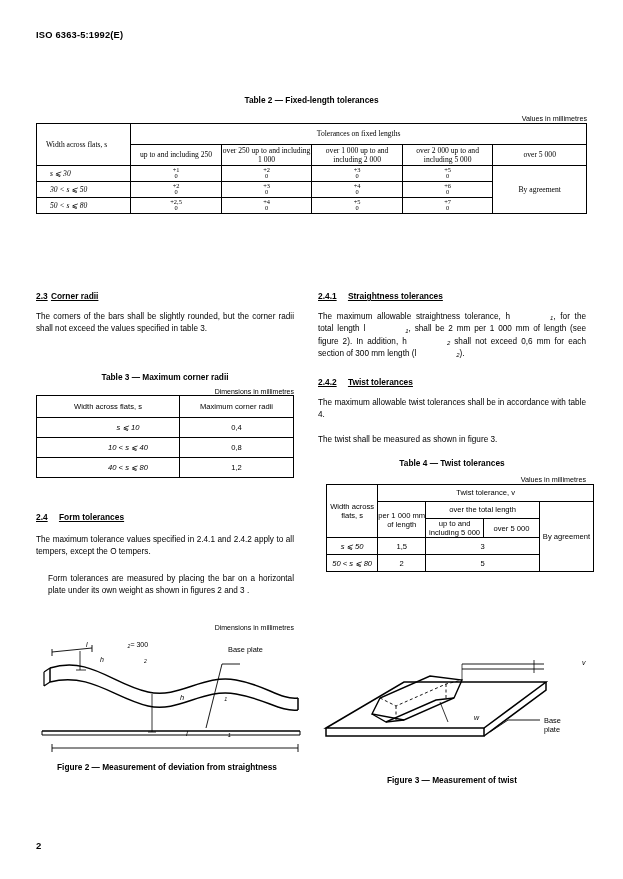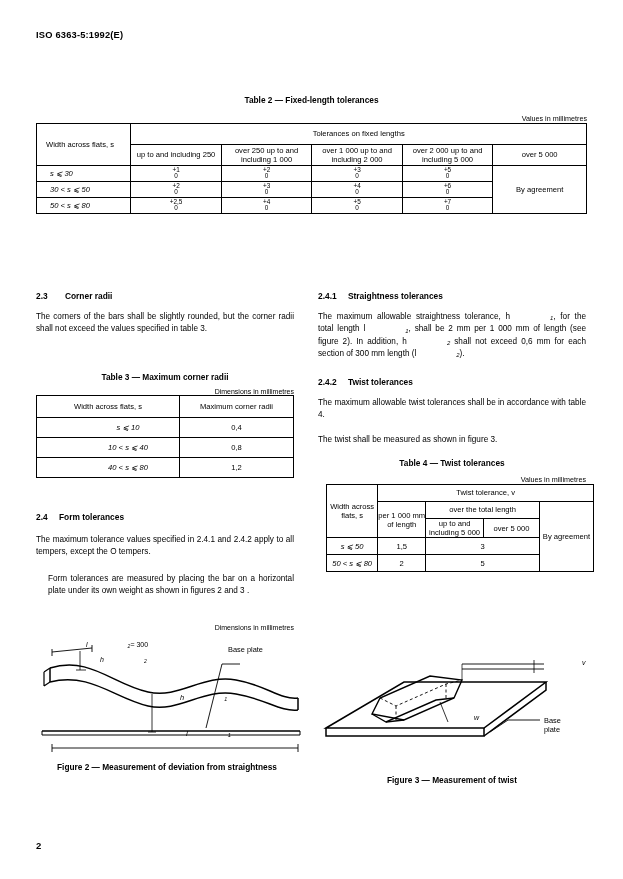--- a/index.html
+++ b/index.html
@@ -54,34 +54,35 @@
     text-align: center;
   }
   .units {
     font-size: 7.2px;
     text-align: right;
   }
 
   
   .t2wrap { position: absolute; left: 36px; top: 95px; width: 551px; }
   #table2 { width: 551px; }
-  #table2 td { height: 15px; }
+  #table2 td { height: 15px; font-family: Liberation Serif, serif; }
   #table2 .hcell { height: 20px; line-height: 1.25; }
   #table2 .wcell { width: 88px; text-align: left; padding-left: 9px; }
   #table2 .rowlab { text-align: left; padding-left: 13px; font-style: italic; }
   #table2 .vcol { width: 93px; }
   #table2 .lastcol { width: 96px; }
   .tolpair { display: inline-block; position: relative; font-size: 6.4px; line-height: 1.05; }
   .tolpair .up { display: block; }
   .tolpair .lo { display: block; }
 
   
   .secnum {
     font-weight: bold;
     font-size: 8.4px;
+    text-decoration: underline;
   }
   .para {
     font-size: 8.2px;
     line-height: 1.5;
     text-align: justify;
   }
   .col-l { position: absolute; left: 36px; width: 258px; }
   .col-r { position: absolute; left: 318px; width: 268px; }
 
   
@@ -162,21 +163,21 @@
         <td><span class="tolpair"><span class="up">+5</span><span class="lo">0</span></span></td>
         <td><span class="tolpair"><span class="up">+7</span><span class="lo">0</span></span></td>
       </tr>
     </tbody>
       </table>
   </div>
 
   <div class="col-l" style="top:291px;">
     <div>
       <span class="secnum">2.3</span>
-      <span class="secnum" style="margin-left:15px;">Corner radii</span>
+      <span class="secnum" style="margin-left:1px;">Corner radii</span>
     </div>
     <div class="para" style="margin-top:10px;">The corners of the bars shall be slightly rounded, but the corner radii shall not exceed the values specified in table 3.</div>
   </div>
 
   <div class="col-r" style="top:291px;">
     <div>
       <span class="secnum">2.4.1</span>
       <span class="secnum" style="margin-left:9px;">Straightness tolerances</span>
     </div>
     <div class="para" style="margin-top:10px;">

